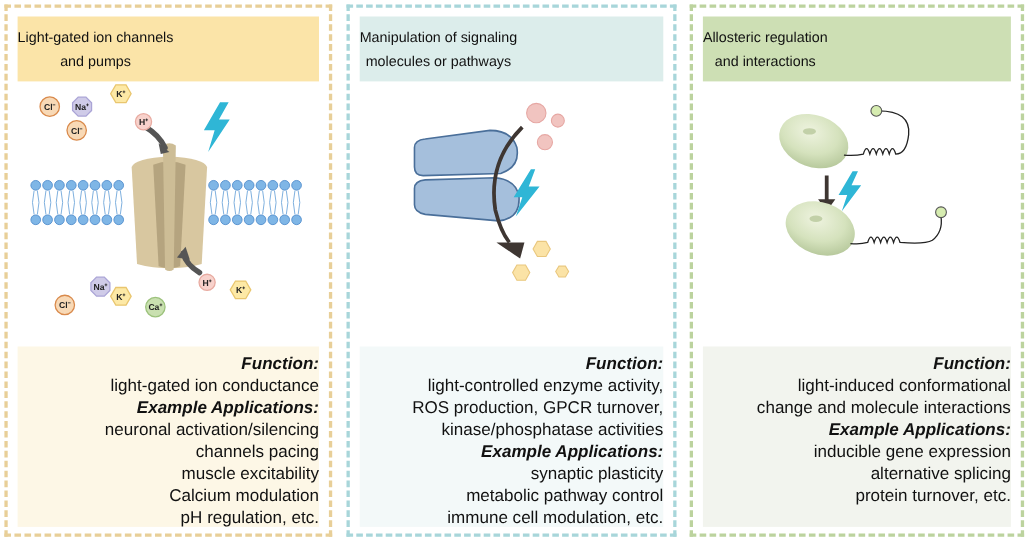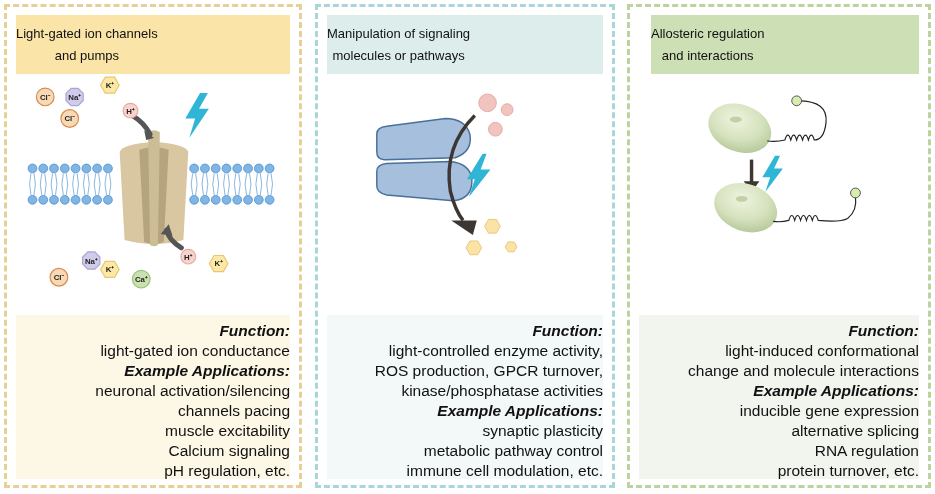--- a/index.html
+++ b/index.html
@@ -4,21 +4,21 @@
 <style>
   html, body { margin:0; padding:0; background:#ffffff; }
   body { width:935px; height:494px; position:relative; overflow:hidden; font-family:"Liberation Sans", sans-serif; color:#111; }
   .panel { position:absolute; top:4px; height:484px; box-sizing:border-box; border:3px dashed; }
   #p1 { left:4px; width:298px; border-color:#e8cf98; }
   #p2 { left:315px; width:300px; border-color:#a8d6da; }
   #p3 { left:627px; width:304px; border-color:#bcd39e; }
   .hdr { position:absolute; top:8px; left:9px; right:9px; height:59px; display:flex; align-items:center; justify-content:flex-start; text-align:center; font-size:13px; line-height:22px; }
   #p1 .hdr { background:#fbe4a8; }
   #p2 .hdr { background:#dcedeb; }
-  #p3 .hdr { background:#cddfb4;margin-left:12px; }
+  #p3 .hdr { background:#cddfb4; }
   .hdr span { white-space:pre-line; }
   .art { position:absolute; top:64px; left:0; right:0; height:240px; }
   .art svg { width:100%; height:100%; }
   .info { position:absolute; top:308px; left:9px; right:9px; bottom:6px; padding:6px 0 0 0; font-size:15.5px; line-height:20px;text-align:right; }
   #p1 .info { background:#fdf7e6; padding-left:42px; }
   #p2 .info { background:#f3f9f9; padding-left:27px; }
   #p3 .info { background:#f2f4ee; padding-left:22px; }
   .lbl { font-weight:bold; font-style:italic; }
   .line { display:block; white-space:nowrap; }
 </style>
@@ -124,21 +124,21 @@
         </g>
     </svg>
   </div>
   <div class="info">
     <span class="line lbl">Function:</span>
     <span class="line">light-gated ion conductance</span>
     <span class="line lbl">Example Applications:</span>
     <span class="line">neuronal activation/silencing</span>
     <span class="line">channels pacing</span>
     <span class="line">muscle excitability</span>
-    <span class="line">Calcium signaling</span>
+    <span class="line">Calcium modulation</span>
     <span class="line">pH regulation, etc.</span>
   </div>
 </div>
 
 <div class="panel" id="p2">
   <div class="hdr">
     <span>Manipulation of signaling
 molecules or pathways</span>
   </div>
   <div class="art">
@@ -217,16 +217,15 @@
       <circle cx="230" cy="122" r="5" fill="#d6ecb0" stroke="#555" stroke-width="1"></circle>
     </svg>
   </div>
   <div class="info">
     <span class="line lbl">Function:</span>
     <span class="line">light-induced conformational</span>
     <span class="line">change and molecule interactions</span>
     <span class="line lbl">Example Applications:</span>
     <span class="line">inducible gene expression</span>
     <span class="line">alternative splicing</span>
-    <span class="line">RNA regulation</span>
     <span class="line">protein turnover, etc.</span>
   </div>
 </div>
 
 </body></html>

